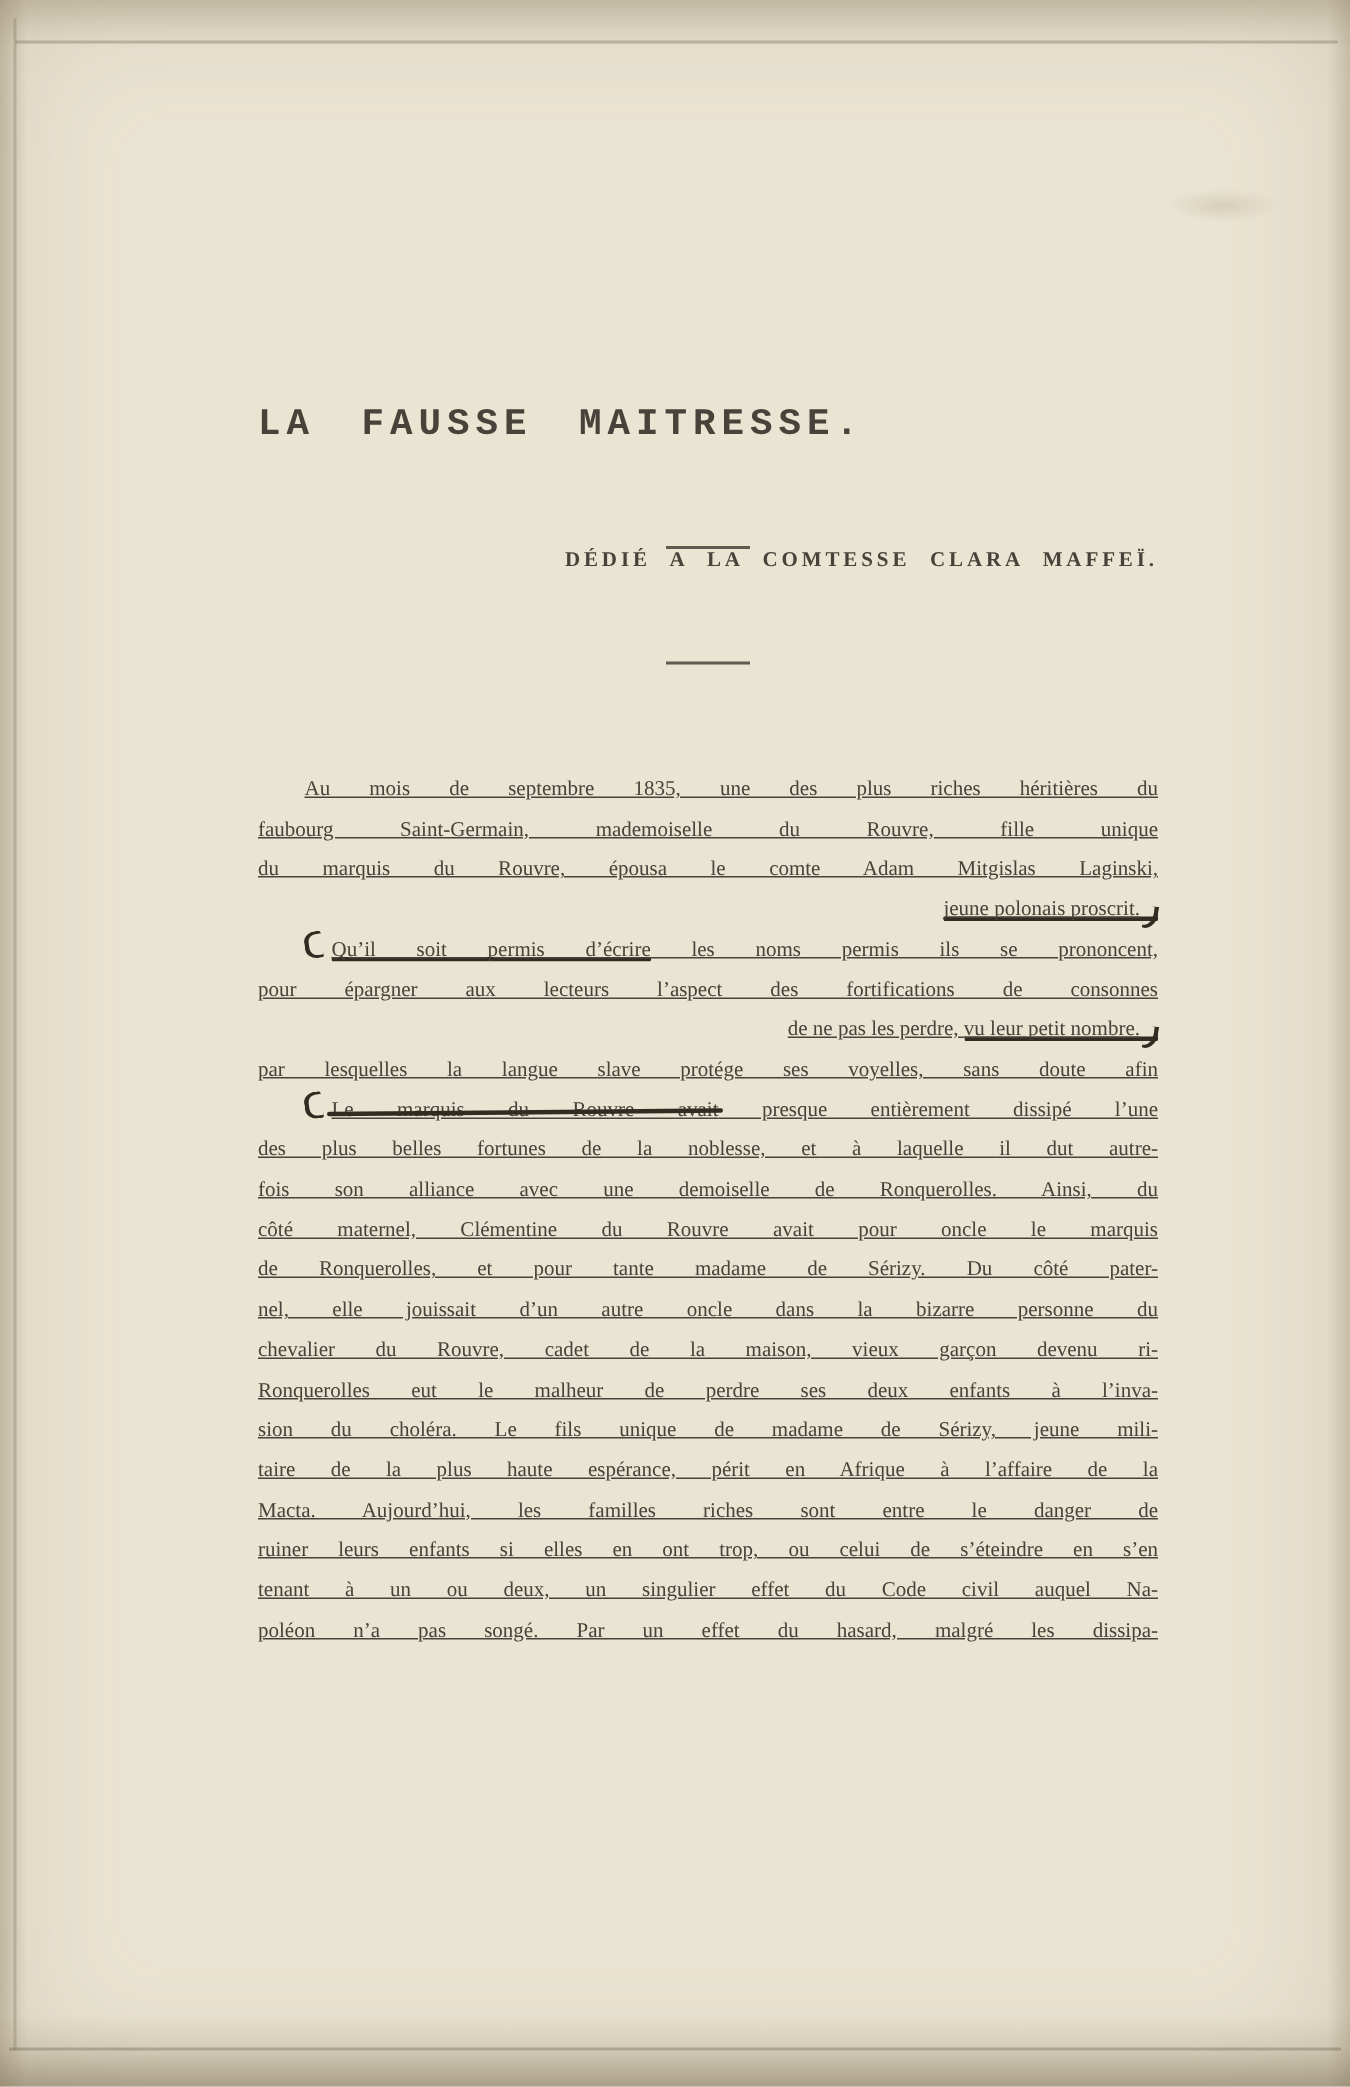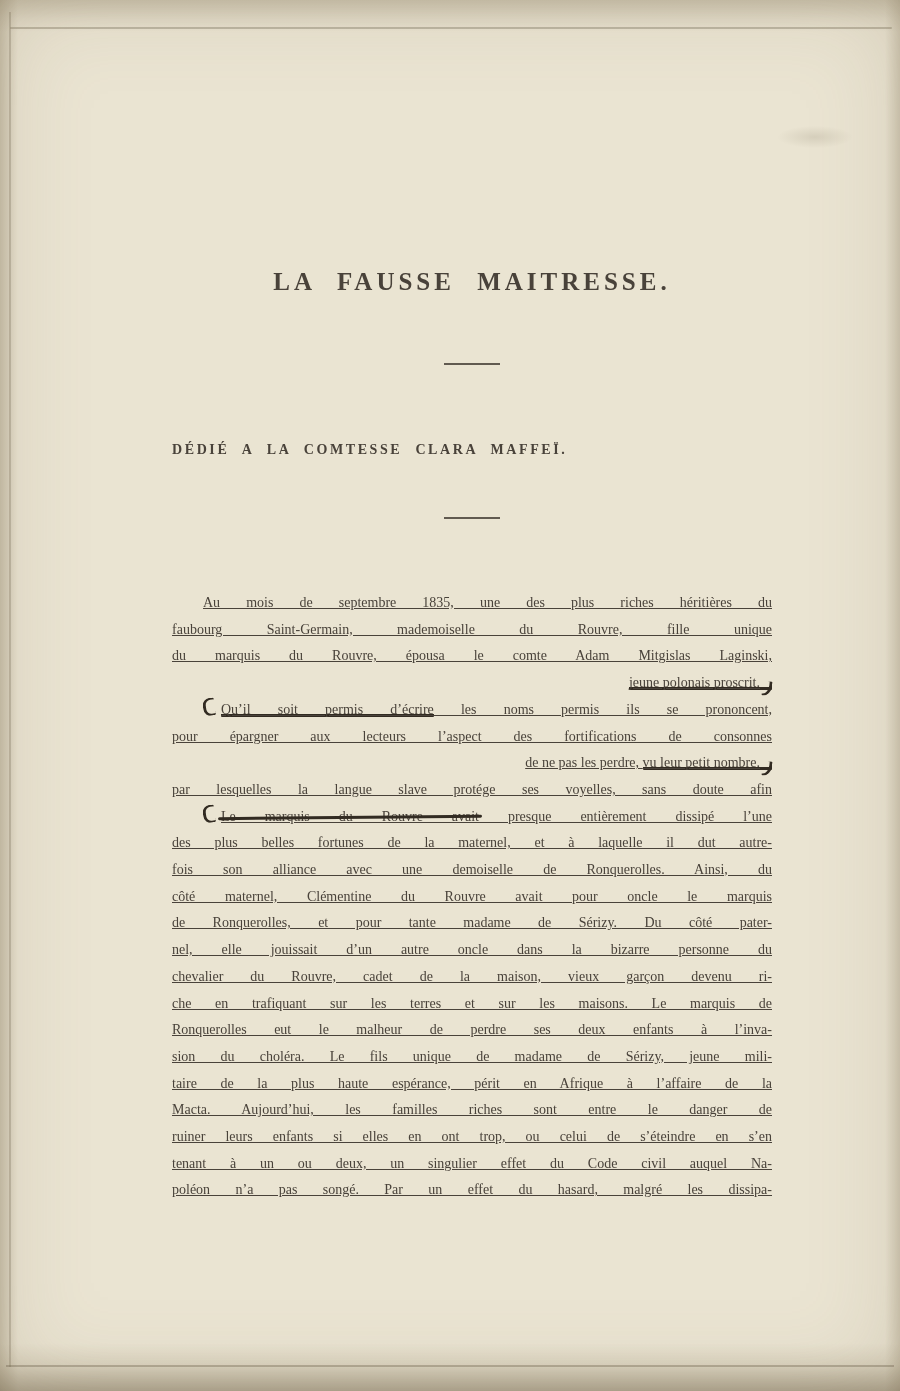--- a/index.html
+++ b/index.html
@@ -50,34 +50,33 @@
   }
   .smudge {
     position:absolute; top:126px; right:48px; width:74px; height:22px;
     background: radial-gradient(ellipse at center, rgba(115,105,82,.17), rgba(115,105,82,0) 72%);
   }
 
   
   .content { position: absolute; left: 172px; top: 0; width: 600px; color: var(--print-ink, #49423a); }
   .title {
     margin: 268px 0 0 0;
-    text-align: center;
+    text-align: left;
     font-size: 25px; font-weight: 700;
-    letter-spacing: 4px; word-spacing: 12px;
+    letter-spacing: 4px; word-spacing: 12px; font-family: Liberation Mono, monospace;
   }
   .rule {
     width: 56px; height: 2px;
     background: var(--print-ink, #49423a);
     opacity: .85;
     margin: 67px auto 0 auto;
   }
   .rule.rule-b { margin-top: 59px; }
   .dedication {
-    margin-top: 77px;
-    text-align: left;
+    text-align: right;
     font-size: 14px; font-weight: 700;
     letter-spacing: 2.6px; word-spacing: 7px;
   }
   .body-text {
     margin-top: 71px;
     font-size: 14px;
     line-height: 26.7px;
     text-decoration: underline;
   }
   .line { text-align: right; }
@@ -137,27 +136,26 @@
     <div class="body-text">
         <div class="line indent just"><span>Au mois de septembre 1835, une des plus riches héritières du</span></div>
         <div class="line just"><span>faubourg Saint-Germain, mademoiselle du Rouvre, fille unique</span></div>
         <div class="line just"><span>du marquis du Rouvre, épousa le comte Adam Mitgislas Laginski,</span></div>
         <div class="line"><span class="ink-underline curl">jeune polonais proscrit.</span></div>
         <div class="line indent just"><span class="ink-open-mark"></span><span class="ink-underline">Qu’il soit permis d’écrire</span><span> les noms permis ils se prononcent,</span></div>
         <div class="line just"><span>pour épargner aux lecteurs l’aspect des fortifications de consonnes</span></div>
         <div class="line"><span>de ne pas les perdre, </span><span class="ink-underline curl">vu leur petit nombre.</span></div>
         <div class="line just"><span>par lesquelles la langue slave protége ses voyelles, sans doute afin</span></div>
         <div class="line indent just"><span class="ink-open-mark"></span><span class="ink-strike">Le marquis du Rouvre avait</span><span> presque entièrement dissipé l’une</span></div>
-        <div class="line just"><span>des plus belles fortunes de la maternel, et à laquelle il dut autre-</span></div>
+        <div class="line just"><span>des plus belles fortunes de la noblesse, et à laquelle il dut autre-</span></div>
         <div class="line just"><span>fois son alliance avec une demoiselle de Ronquerolles. Ainsi, du</span></div>
         <div class="line just"><span>côté maternel, Clémentine du Rouvre avait pour oncle le marquis</span></div>
         <div class="line just"><span>de Ronquerolles, et pour tante madame de Sérizy. Du côté pater-</span></div>
         <div class="line just"><span>nel, elle jouissait d’un autre oncle dans la bizarre personne du</span></div>
         <div class="line just"><span>chevalier du Rouvre, cadet de la maison, vieux garçon devenu ri-</span></div>
-        <div class="line just"><span>che en trafiquant sur les terres et sur les maisons. Le marquis de</span></div>
         <div class="line just"><span>Ronquerolles eut le malheur de perdre ses deux enfants à l’inva-</span></div>
         <div class="line just"><span>sion du choléra. Le fils unique de madame de Sérizy, jeune mili-</span></div>
         <div class="line just"><span>taire de la plus haute espérance, périt en Afrique à l’affaire de la</span></div>
         <div class="line just"><span>Macta. Aujourd’hui, les familles riches sont entre le danger de</span></div>
         <div class="line just"><span>ruiner leurs enfants si elles en ont trop, ou celui de s’éteindre en s’en</span></div>
         <div class="line just"><span>tenant à un ou deux, un singulier effet du Code civil auquel Na-</span></div>
         <div class="line just"><span>poléon n’a pas songé. Par un effet du hasard, malgré les dissipa-</span></div>
       </div>
   </div>
 

